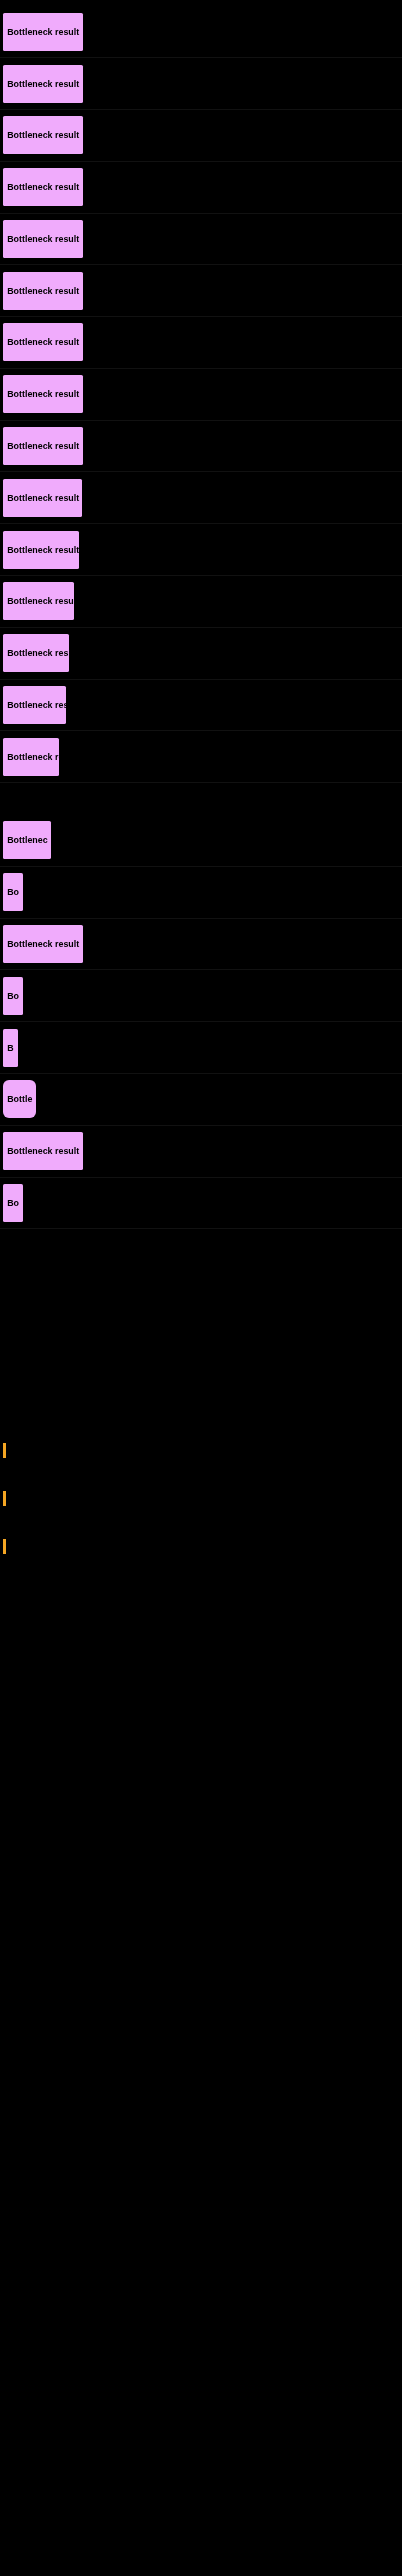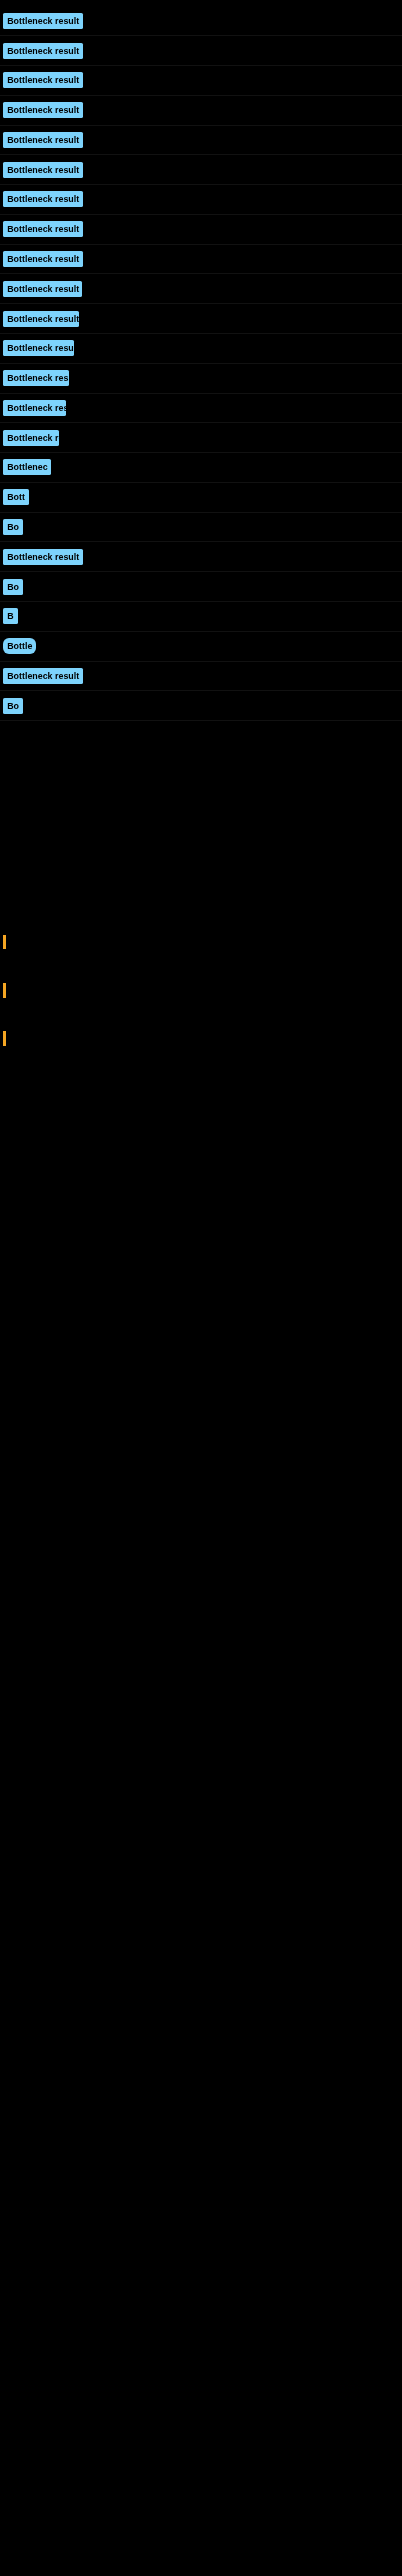--- a/index.html
+++ b/index.html
@@ -18,25 +18,25 @@
     .site-title {
       text-align: center;
       color: #ffffff;
       font-size: 11.3px;
       padding: 3.2px 0;
       background: #000;
     }
 
     .bottleneck-badge {
       display: inline-block;
-      background-color: #7dd3fc;
+      background-color: #f0abfc;
       color: #000000;
       font-size: 8.9px;
       font-weight: bold;
-      padding: 3px 4px;
+      padding: 14px 4px;
       border-radius: 1.6px;
       white-space: nowrap;
       overflow: hidden;
     }
 
     .result-row {
       display: flex;
       align-items: center;
       padding: 6.4px 3.2px;
       border-bottom: 0.8px solid #111;
@@ -51,21 +51,21 @@
     .row-5 .bottleneck-badge { max-width: 81px; }
     .row-6 .bottleneck-badge { max-width: 81px; }
     .row-7 .bottleneck-badge { max-width: 81px; }
     .row-8 .bottleneck-badge { max-width: 81px; }
     .row-9 .bottleneck-badge { max-width: 79px; }
     .row-10 .bottleneck-badge { max-width: 76px; }
     .row-11 .bottleneck-badge { max-width: 71px; }
     .row-12 .bottleneck-badge { max-width: 66px; }
     .row-13 .bottleneck-badge { max-width: 63px; }
     .row-14 .bottleneck-badge { max-width: 56px; }
-    .row-15 .bottleneck-badge { max-width: 48px; }
+    .row-15 .bottleneck-badge { max-width: 48px; margin-top: 32px; }
     .row-16 .bottleneck-badge { max-width: 40px; }
     .row-17 .bottleneck-badge { max-width: 44px; }
     .row-18 .bottleneck-badge { max-width: 24px; }
     .row-19 .bottleneck-badge { max-width: 81px; }
     .row-20 .bottleneck-badge { max-width: 24px; }
     .row-21 .bottleneck-badge { max-width: 14.5px; }
     .row-22 .bottleneck-badge { max-width: 36px; border-radius: 6px; }
     .row-23 .bottleneck-badge { max-width: 81px; }
     .row-24 .bottleneck-badge { max-width: 20px; }
 
@@ -129,23 +129,20 @@
     </div>
     <div class="result-row row-13">
       <span class="bottleneck-badge">Bottleneck res</span>
     </div>
     <div class="result-row row-14">
       <span class="bottleneck-badge">Bottleneck re</span>
     </div>
     <div class="result-row row-15">
       <span class="bottleneck-badge">Bottlenec</span>
     </div>
-    <div class="result-row row-16">
-      <span class="bottleneck-badge">Bott</span>
-    </div>
     <div class="result-row row-18">
       <span class="bottleneck-badge">Bo</span>
     </div>
     <div class="result-row row-19">
       <span class="bottleneck-badge">Bottleneck result</span>
     </div>
     <div class="result-row row-20">
       <span class="bottleneck-badge">Bo</span>
     </div>
     <div class="result-row row-21">

